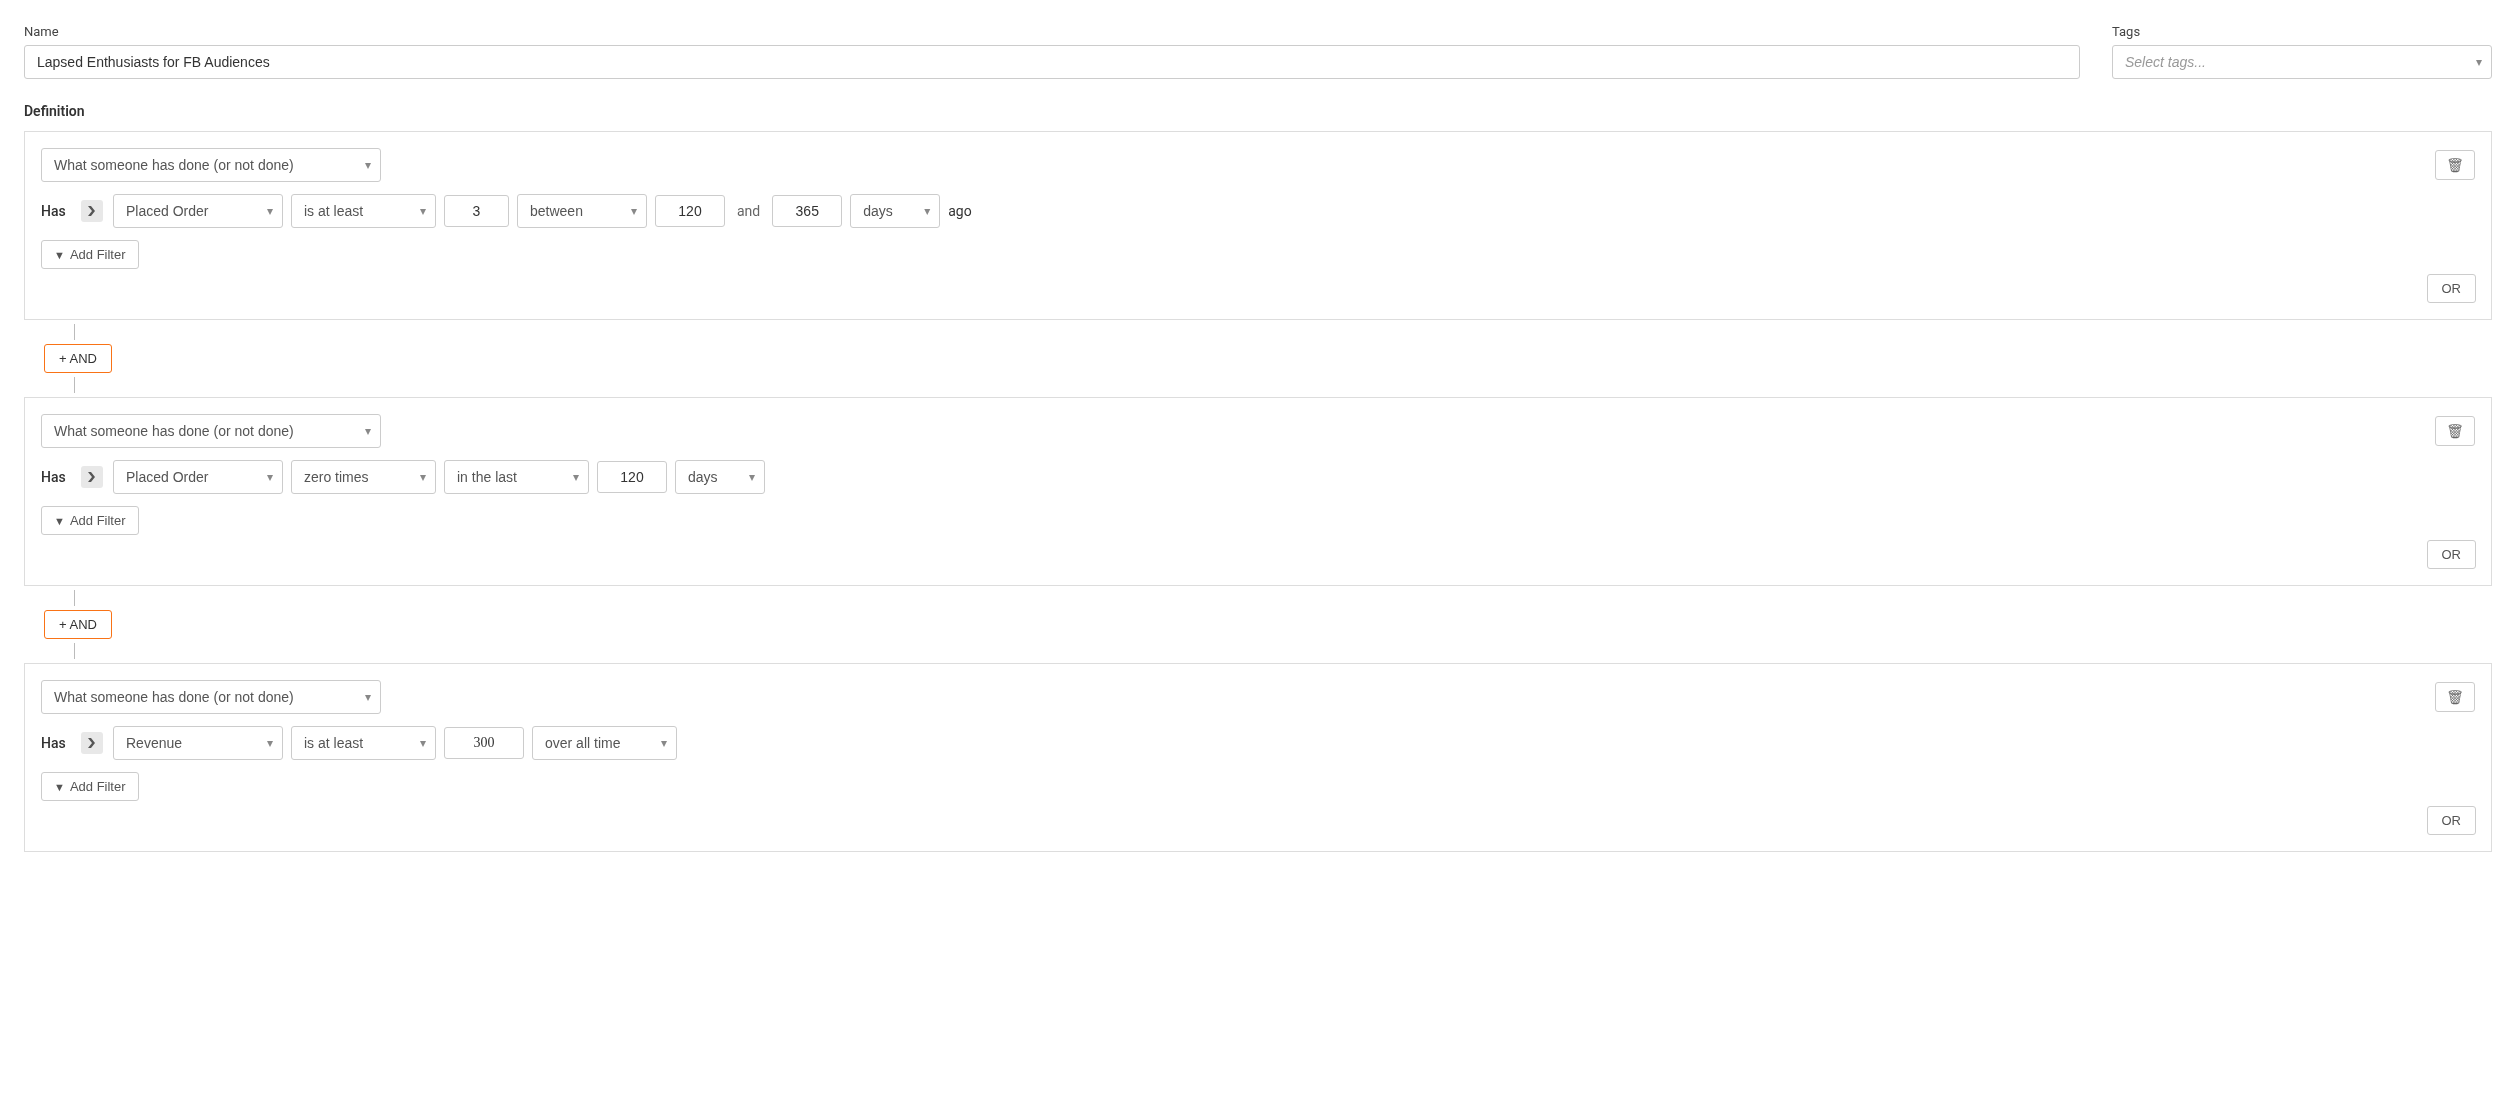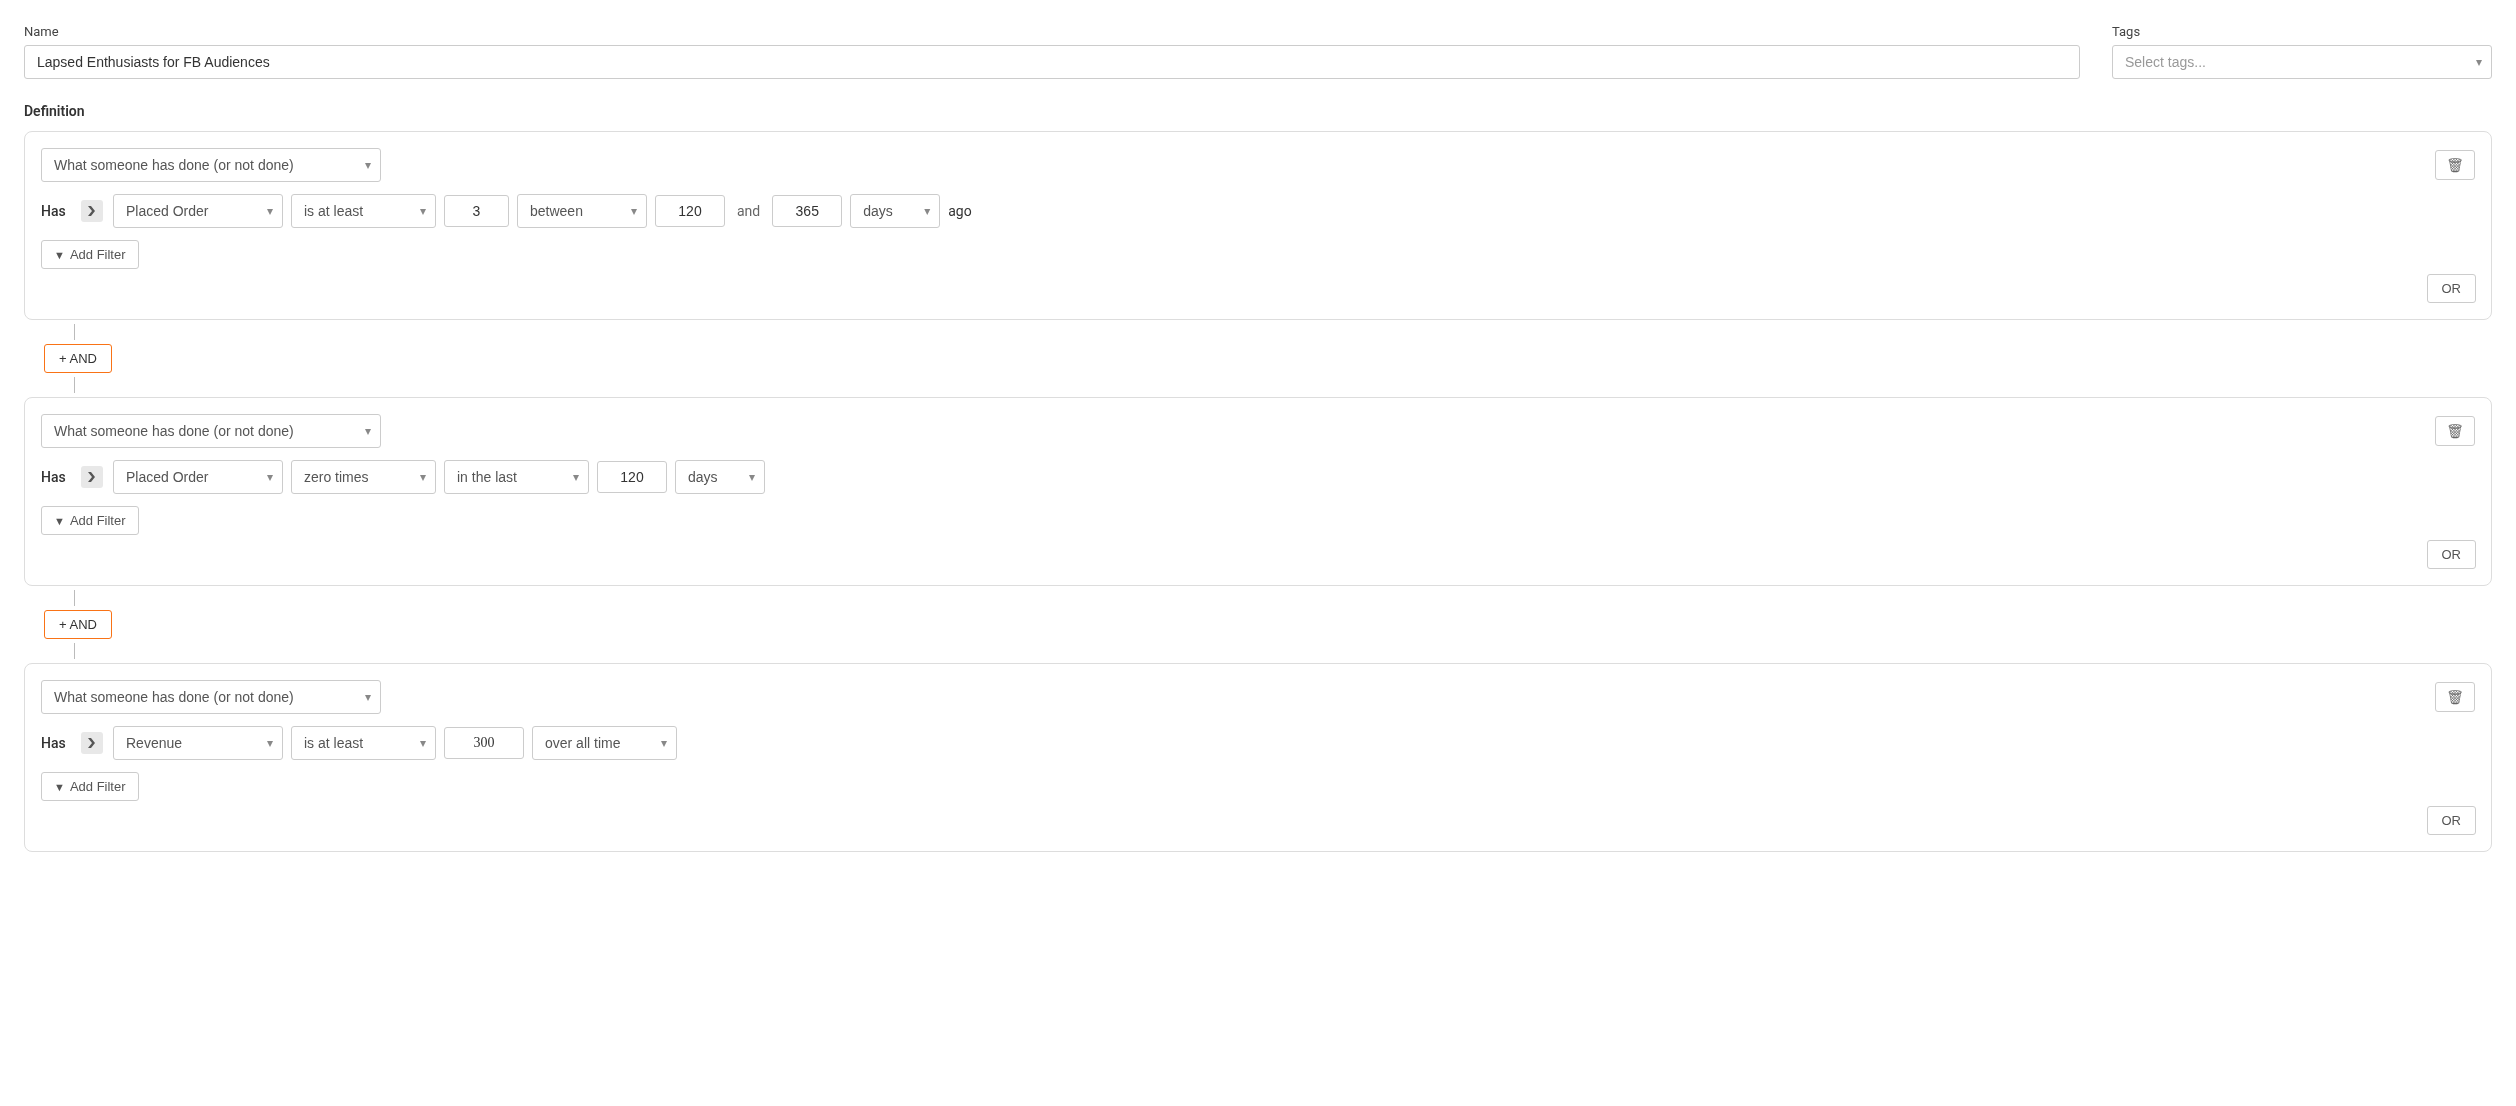--- a/index.html
+++ b/index.html
@@ -85,21 +85,21 @@
 
     .definition-label {
       font-size: 14px;
       font-weight: 600;
       color: #333;
       margin-bottom: 12px;
     }
 
     .condition-block {
       border: 1px solid #ddd;
-      border-radius: 8px;
+      border-radius: 0;
       padding: 16px;
       margin-bottom: 4px;
       background: #fff;
       position: relative;
     }
 
     .condition-type-row {
       display: flex;
       align-items: center;
       justify-content: space-between;
@@ -248,20 +248,21 @@
       border: 1px solid #ccc;
       border-radius: 3px;
       padding: 8px 32px 8px 12px;
       font-size: 14px;
       color: #999;
       background: #fff;
       appearance: none;
       -webkit-appearance: none;
       cursor: pointer;
       outline: none;
+      font-style: italic;
     }
 
     .bottom-row-filter {
       display: flex;
       align-items: center;
       justify-content: space-between;
     }
 
     .filter-icon {
       font-size: 11px;

